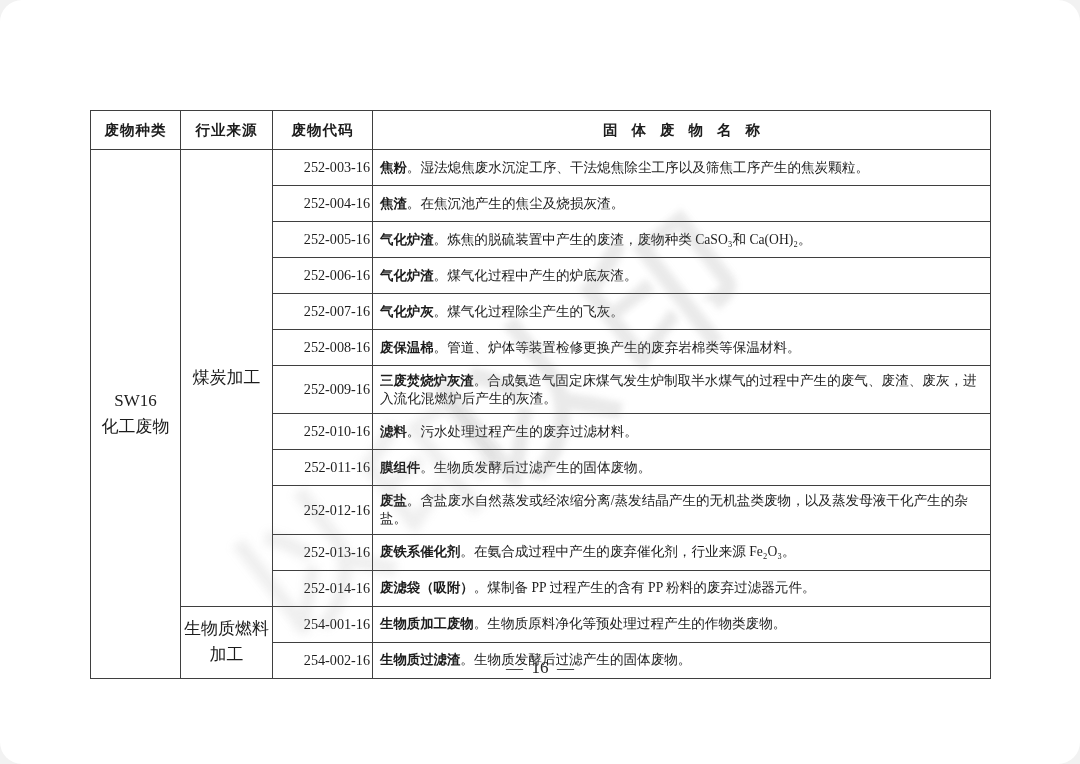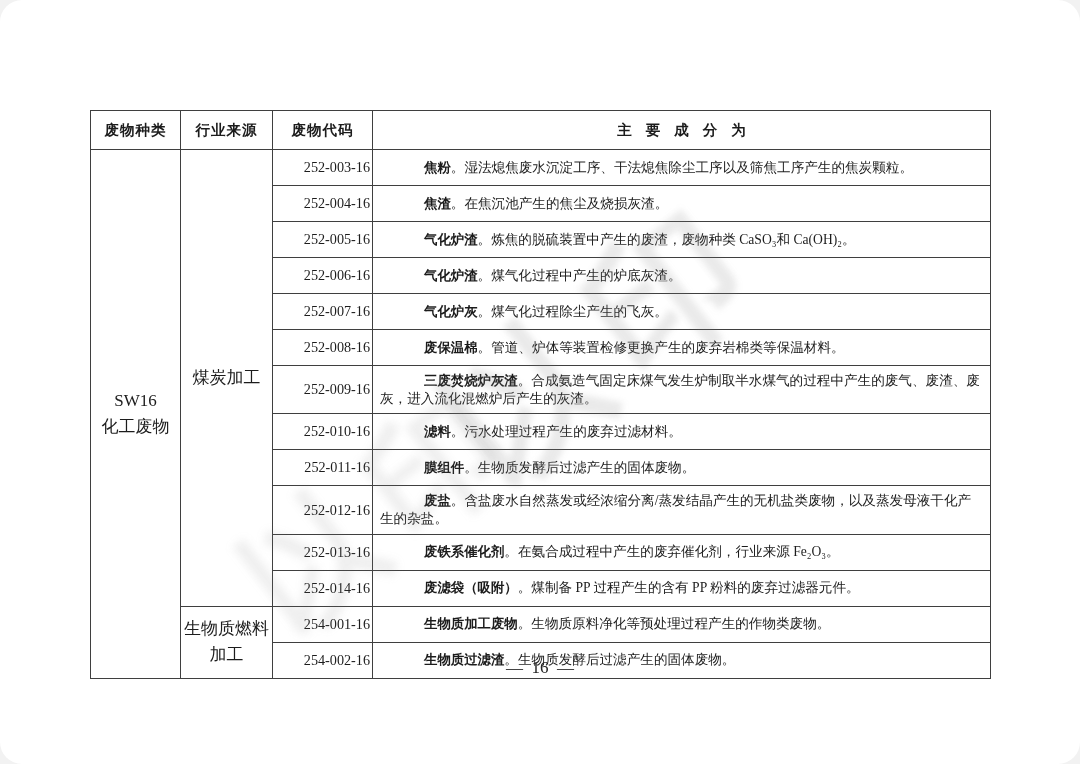--- a/index.html
+++ b/index.html
@@ -45,21 +45,21 @@
     padding:2px 2px;
     height:31px;
     white-space:nowrap;
   }
   .desc-cell{
     font-size:13.6px;
     line-height:1.3;
     padding:6px 8px 6px 7px;
     text-align:left;
   }
-  .w-name{font-weight:bold;font-family:"Liberation Sans","DejaVu Sans",sans-serif;font-size:13.4px;margin-left:44px;}
+  .w-name{font-weight:bold;font-family:"Liberation Sans","DejaVu Sans",sans-serif;font-size:13.4px;}
   .w-desc{font-weight:normal;}
   .footer{
     position:absolute;left:0;top:658px;width:1080px;
     text-align:center;
     font-size:17px;
     white-space:pre;
     color:#222;
   }
   .watermark{
     position:absolute;
@@ -85,21 +85,21 @@
       <col style="width:90px">
       <col style="width:92px">
       <col style="width:100px">
       <col style="width:618px">
     </colgroup>
     <thead>
       <tr>
         <th><span>废物种类</span></th>
         <th><span>行业来源</span></th>
         <th><span>废物代码</span></th>
-        <th><span class="spread">主要成分为</span></th>
+        <th><span class="spread">固体废物名称</span></th>
       </tr>
     </thead>
     <tbody id="table-body">
         <tr>
           <td class="cat-cell" rowspan="14">
             <div>SW16</div>
             <div>化工废物</div>
           </td>
           <td class="ind-cell" rowspan="12">
             <div>煤炭加工</div>

